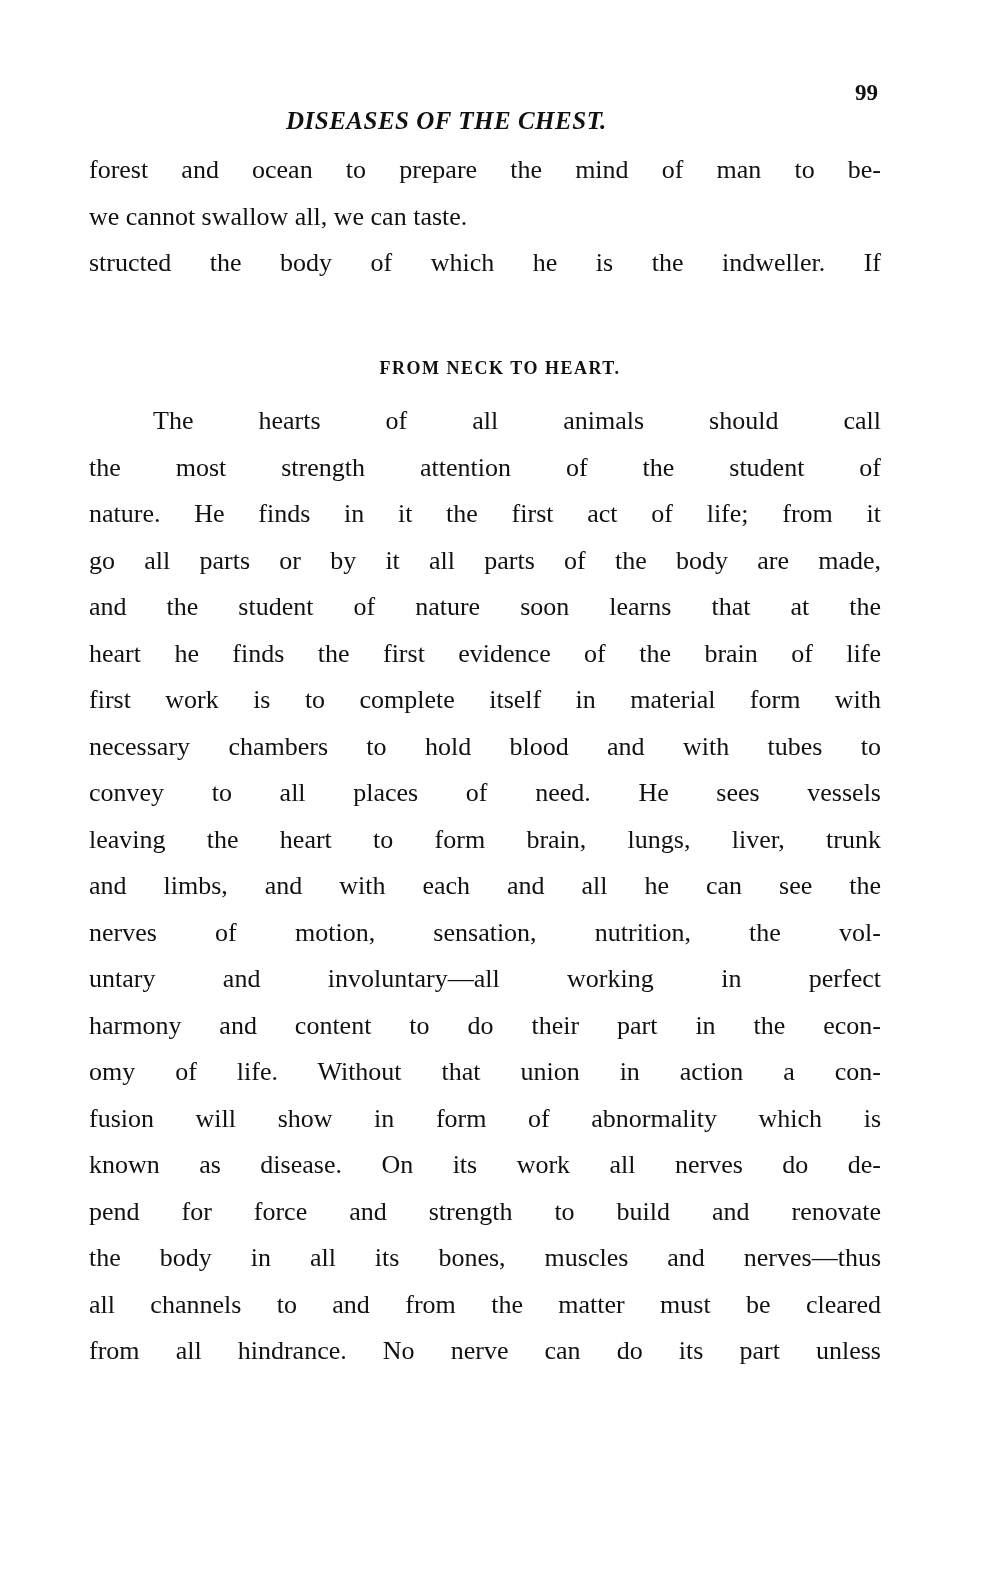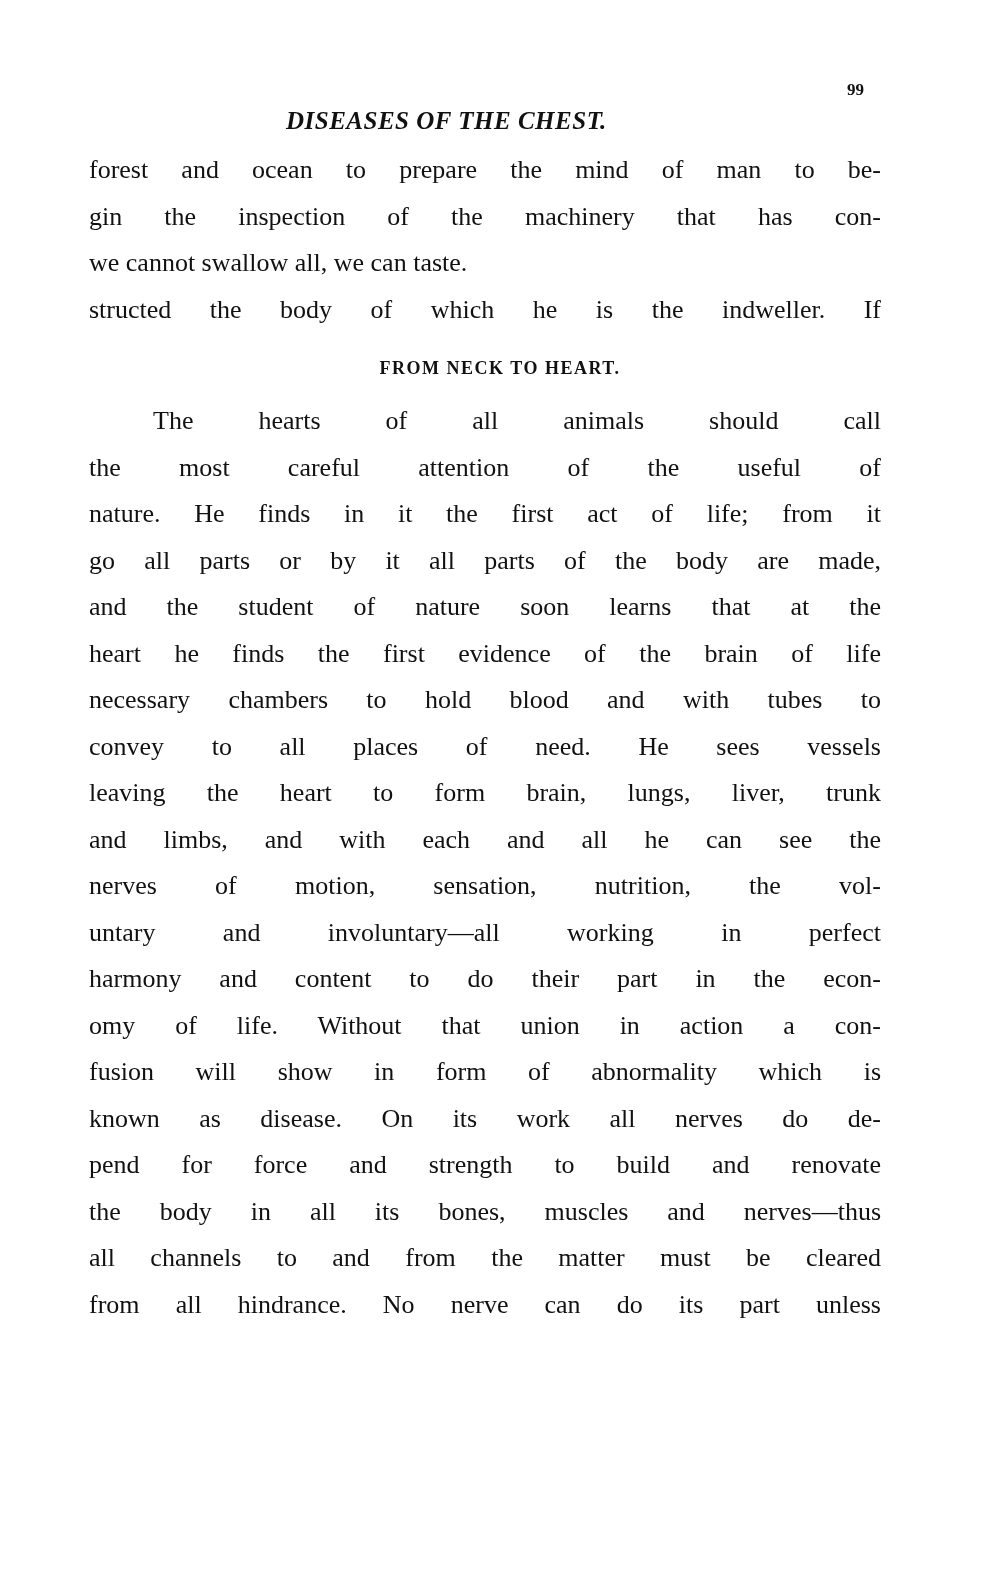--- a/index.html
+++ b/index.html
@@ -28,24 +28,24 @@
       top: 0;
       font-style: italic;
       font-weight: bold;
       font-size: 25px;
       letter-spacing: 0.5px;
       white-space: nowrap;
       margin-top: 27px;
     }
     .page-number {
       position: absolute;
-      right: 16px;
+      right: 2px;
       top: 0;
       font-weight: bold;
-      font-size: 17px;
+      font-size: 23px;
       white-space: nowrap;
     }
     .text-block {
       position: absolute;
       left: 89px;
       width: 792px;
     }
     .line {
       display: block;
       height: 46.5px;
@@ -83,36 +83,36 @@
 </head>
 <body>
 
 <header class="running-head">
   <span class="running-title">DISEASES OF THE CHEST.</span>
   <span class="page-number">99</span>
 </header>
 
 <div class="text-block" id="block-1">
   <span class="line">forest and ocean to prepare the mind of man to be-</span>
-  <span class="line">gin the inspection of the machinery that has con-</span>
   <span class="line last">we cannot swallow all, we can taste.</span>
   <span class="line">structed the body of which he is the indweller. If</span>
 </div>
 
 <div class="section-heading">
   <span>FROM NECK TO HEART.</span>
 </div>
 
 <div class="text-block" id="block-2">
   <span class="line indent">The hearts of all animals should call</span>
-  <span class="line">the most careful attention of the useful of</span>
+  <span class="line">the most strength attention of the student of</span>
   <span class="line">nature. He finds in it the first act of life; from it</span>
   <span class="line">go all parts or by it all parts of the body are made,</span>
   <span class="line">and the student of nature soon learns that at the</span>
   <span class="line">heart he finds the first evidence of the brain of life</span>
+  <span class="line">first work is to complete itself in material form with</span>
   <span class="line">necessary chambers to hold blood and with tubes to</span>
   <span class="line">convey to all places of need. He sees vessels</span>
   <span class="line">leaving the heart to form brain, lungs, liver, trunk</span>
   <span class="line">and limbs, and with each and all he can see the</span>
   <span class="line">nerves of motion, sensation, nutrition, the vol-</span>
   <span class="line">untary and involuntary—all working in perfect</span>
   <span class="line">harmony and content to do their part in the econ-</span>
   <span class="line">omy of life. Without that union in action a con-</span>
   <span class="line">fusion will show in form of abnormality which is</span>
   <span class="line">known as disease. On its work all nerves do de-</span>

